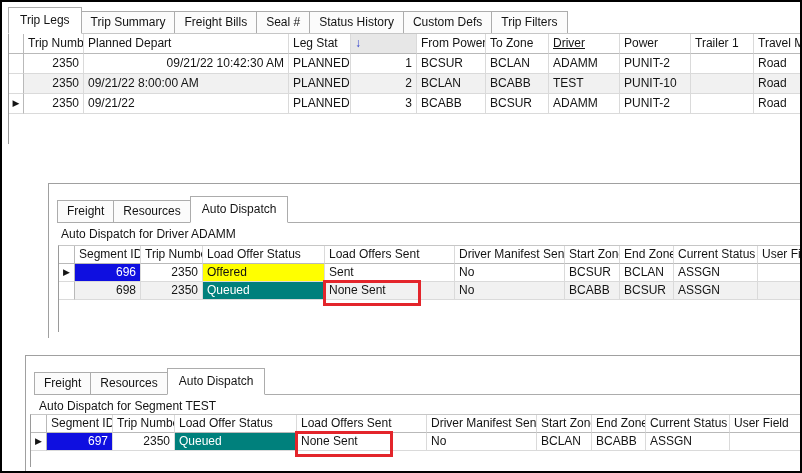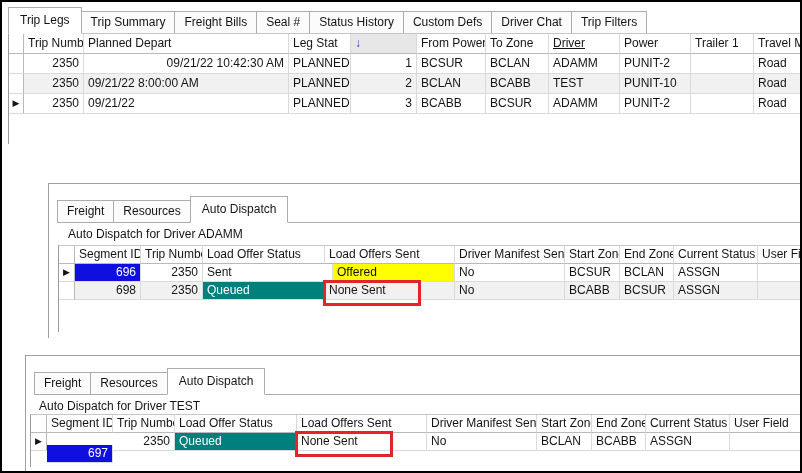--- a/index.html
+++ b/index.html
@@ -50,40 +50,39 @@
   }
   
   .panel{position:absolute;background:#fff;overflow:hidden;
     border-top:1px solid #a0a0a0;border-left:1px solid #a0a0a0;}
   .caption{position:absolute;white-space:nowrap;}
   
   #trip-tabbar{left:6px;top:5px;right:0;}
   #trip-gridwrap{left:6px;top:31px;right:0;height:110px;}
   #panel-mid{left:46px;top:181px;right:0;height:154px;}
   #mid-tabbar{left:8px;top:12px;right:0;}
-  #mid-caption{left:19px;top:43px;}
+  #mid-caption{left:12px;top:43px;}
   #mid-gridbox{left:9px;top:61px;height:86px;}
   #panel-bot{left:23px;top:353px;right:0;bottom:0;}
   #bot-tabbar{left:8px;top:12px;right:0;}
   #bot-caption{left:13px;top:43px;}
   #bot-gridbox{left:4px;top:58px;height:52px;}
 </style>
 </head>
 <body>
 
 <div class="frame">
 
   <div class="tabbar" id="trip-tabbar">
       <div class="tab active">Trip Legs</div>
       <div class="tab">Trip Summary</div>
       <div class="tab">Freight Bills</div>
       <div class="tab">Seal #</div>
       <div class="tab">Status History</div>
       <div class="tab">Custom Defs</div>
-      <div class="tab">Driver Chat</div>
       <div class="tab">Trip Filters</div>
     </div>
 
   <div class="gridwrap" id="trip-gridwrap">
       <div class="grow header">
         <div class="gcell rh hcell" style="width: 15px;"></div>
         <div class="gcell hcell" style="width: 60px;">Trip Number</div>
         <div class="gcell hcell" style="width: 205px;">Planned Depart</div>
         <div class="gcell hcell" style="width: 62px;">Leg Stat</div>
         <div class="gcell hcell sorted" style="width: 66px;"><div class="sortarrow">↓</div>Leg Seq</div>
@@ -156,22 +155,22 @@
           <div class="gcell hcell" style="width: 54px;">End Zone</div>
           <div class="gcell hcell" style="width: 84px;">Current Status</div>
           <div class="gcell hcell" style="width: 100px;">User Field</div>
         </div>
         <div class="grow data">
           <div class="gcell rh" style="width: 16px;">
             <div class="marker">▶</div>
           </div>
           <div class="gcell bg-selection" style="width: 66px; text-align: right;">696</div>
           <div class="gcell" style="width: 62px; text-align: right;">2350</div>
+          <div class="gcell bg-offered" style="width: 122px;">Offered</div>
           <div class="gcell" style="width: 130px;">Sent</div>
-          <div class="gcell bg-offered" style="width: 122px;">Offered</div>
           <div class="gcell" style="width: 110px;">No</div>
           <div class="gcell" style="width: 55px;">BCSUR</div>
           <div class="gcell" style="width: 54px;">BCLAN</div>
           <div class="gcell" style="width: 84px;">ASSGN</div>
           <div class="gcell" style="width: 100px;"></div>
         </div>
         <div class="grow data alt">
           <div class="gcell rh" style="width: 16px;"></div>
           <div class="gcell" style="width: 66px; text-align: right;">698</div>
           <div class="gcell" style="width: 62px; text-align: right;">2350</div>
@@ -185,39 +184,39 @@
         </div>
       </div>
   </div>
 
   <div class="panel" id="panel-bot">
     <div class="tabbar" id="bot-tabbar">
         <div class="tab">Freight</div>
         <div class="tab">Resources</div>
         <div class="tab active">Auto Dispatch</div>
       </div>
-    <div class="caption" id="bot-caption">Auto Dispatch for Driver TEST</div>
+    <div class="caption" id="bot-caption">Auto Dispatch for Segment TEST</div>
     <div class="gridbox sm" id="bot-gridbox">
         <div class="grow header">
           <div class="gcell rh hcell" style="width: 16px;"></div>
           <div class="gcell hcell" style="width: 66px;">Segment ID</div>
           <div class="gcell hcell" style="width: 62px;">Trip Number</div>
           <div class="gcell hcell" style="width: 122px;">Load Offer Status</div>
           <div class="gcell hcell" style="width: 130px;">Load Offers Sent</div>
           <div class="gcell hcell" style="width: 110px;">Driver Manifest Sent</div>
           <div class="gcell hcell" style="width: 55px;">Start Zone</div>
           <div class="gcell hcell" style="width: 54px;">End Zone</div>
           <div class="gcell hcell" style="width: 84px;">Current Status</div>
           <div class="gcell hcell" style="width: 100px;">User Field</div>
         </div>
         <div class="grow data">
           <div class="gcell rh" style="width: 16px;">
             <div class="marker">▶</div>
           </div>
-          <div class="gcell bg-selection" style="width: 66px; text-align: right; margin-top: 12px;">697</div>
+          <div class="gcell bg-selection" style="width: 66px; text-align: right;">697</div>
           <div class="gcell" style="width: 62px; text-align: right;">2350</div>
           <div class="gcell bg-queued" style="width: 122px;">Queued</div>
           <div class="gcell boxed" style="width: 130px;">None Sent<div class="redbox"></div></div>
           <div class="gcell" style="width: 110px;">No</div>
           <div class="gcell" style="width: 55px;">BCLAN</div>
           <div class="gcell" style="width: 54px;">BCABB</div>
           <div class="gcell" style="width: 84px;">ASSGN</div>
           <div class="gcell" style="width: 100px;"></div>
         </div>
       </div>

